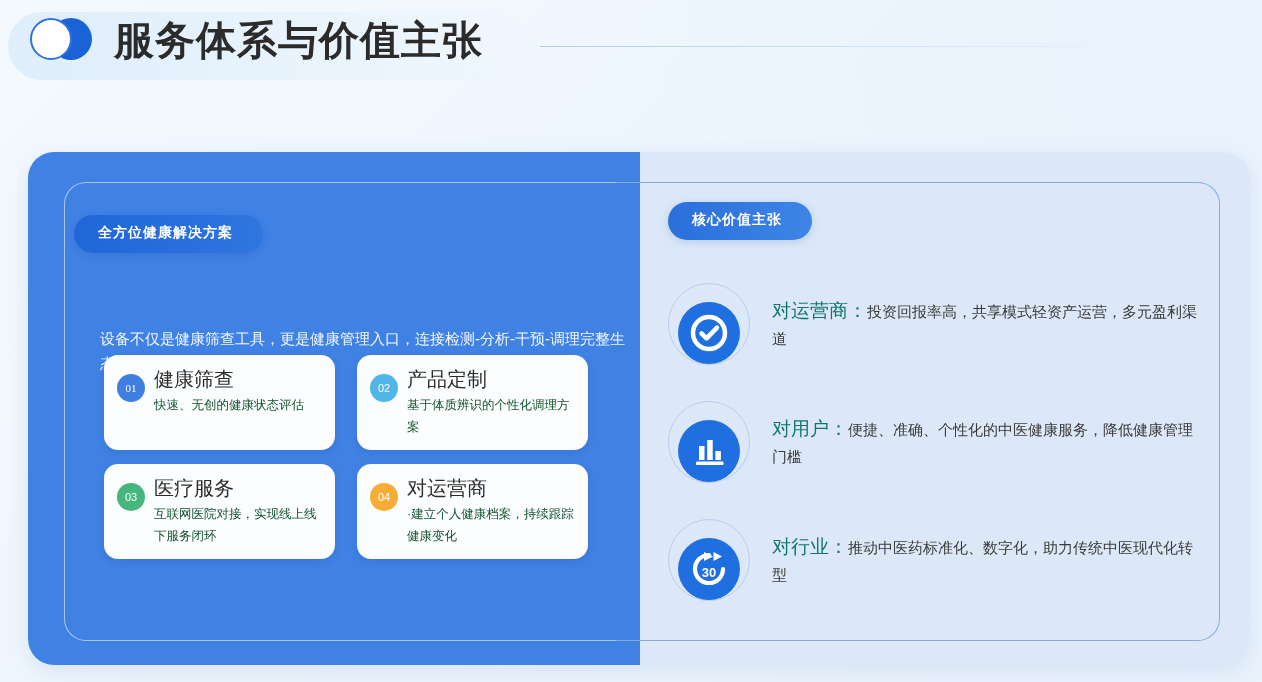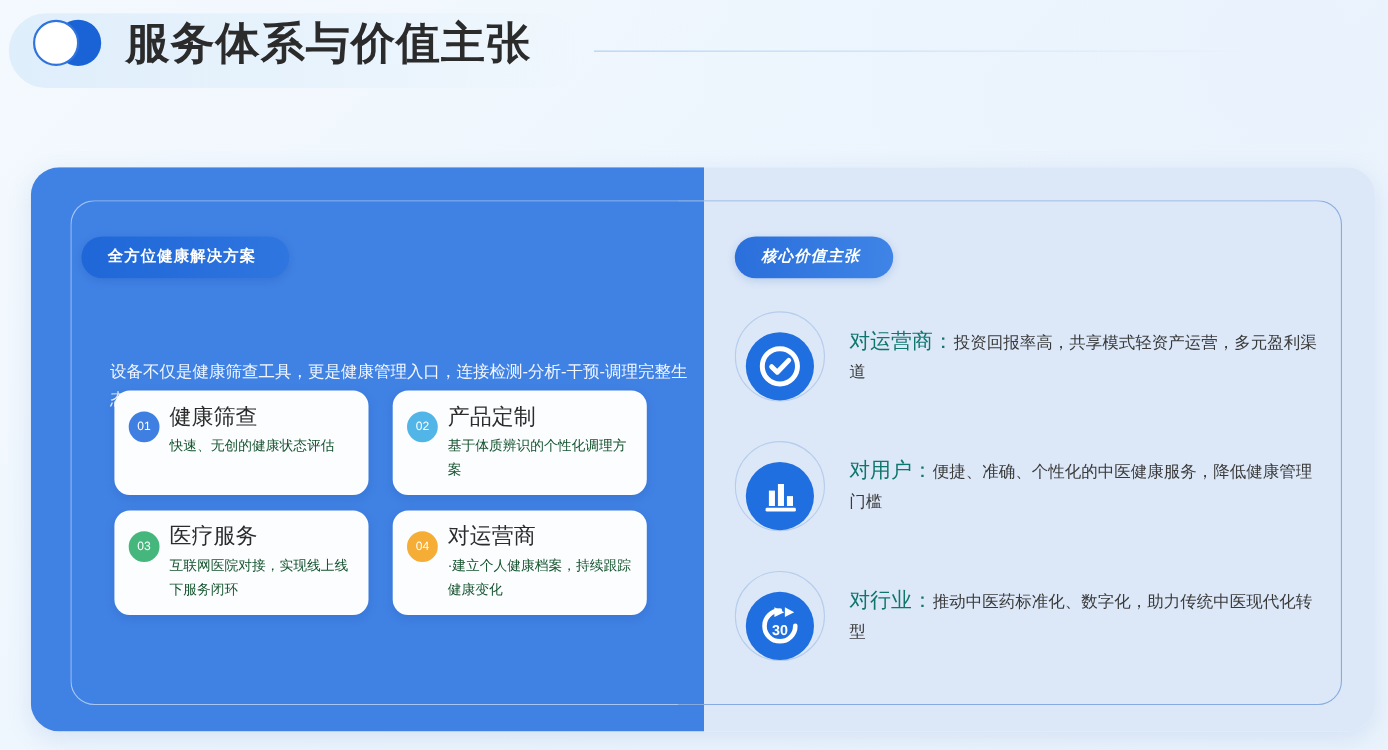--- a/index.html
+++ b/index.html
@@ -66,45 +66,44 @@
     font-size:14px;font-weight:bold;letter-spacing:1px;
     padding:9px 30px 11px 24px;
     text-align:right;
   }
   .pill-left{
     position:absolute;left:74px;top:215px;
     background:linear-gradient(92deg,#1f66d8 0%,#2f76e0 100%);
     box-shadow:0 2px 8px rgba(20,70,160,.22);
   }
   .pill-right{
-    position:absolute;left:668px;top:215px;
+    position:absolute;left:668px;top:202px;
     background:linear-gradient(92deg,#2a6fdb 0%,#3f84e6 100%);
     box-shadow:0 2px 8px rgba(40,90,180,.20);
-    font-style:italic;
   }
   .left-intro{
     position:absolute;left:100px;top:282px;width:525px;
     color:#f2f7ff;font-size:15px;line-height:25px;margin-top:44px;
   }
 
   
   .cards{
     position:absolute;left:104px;top:355px;width:490px;
     display:grid;grid-template-columns:231px 231px;gap:14px 22px;
   }
   .card{
     background:#fbfdff;border-radius:14px;height:95px;
     box-shadow:0 3px 9px rgba(20,60,140,.16);
     display:flex;padding:12px 13px 0 13px;box-sizing:border-box;
   }
   .badge{
     width:28px;height:28px;border-radius:50%;flex:none;margin-top:7px;margin-right:9px;
     color:#fff;font-size:11px;display:flex;align-items:center;justify-content:center;
   }
-  .badge.b1{background:#3f7fe2;}
+  .badge.b1{background:#3f7fe2;font-family:Liberation Serif, serif;}
   .badge.b2{background:#52b5e8;}
   .badge.b3{background:#45b77c;}
   .badge.b4{background:#f5ad35;}
   .card-body{flex:1;min-width:0;}
   .card-title{font-size:20px;color:#2c2c2c;line-height:25px;font-weight:500;}
   .card-desc{font-size:12.5px;color:#14532d;line-height:22px;margin-top:2px;}
 
   
   .values{position:absolute;left:668px;top:283px;width:530px;}
   .value-item{display:flex;align-items:flex-start;margin-bottom:36px;}

